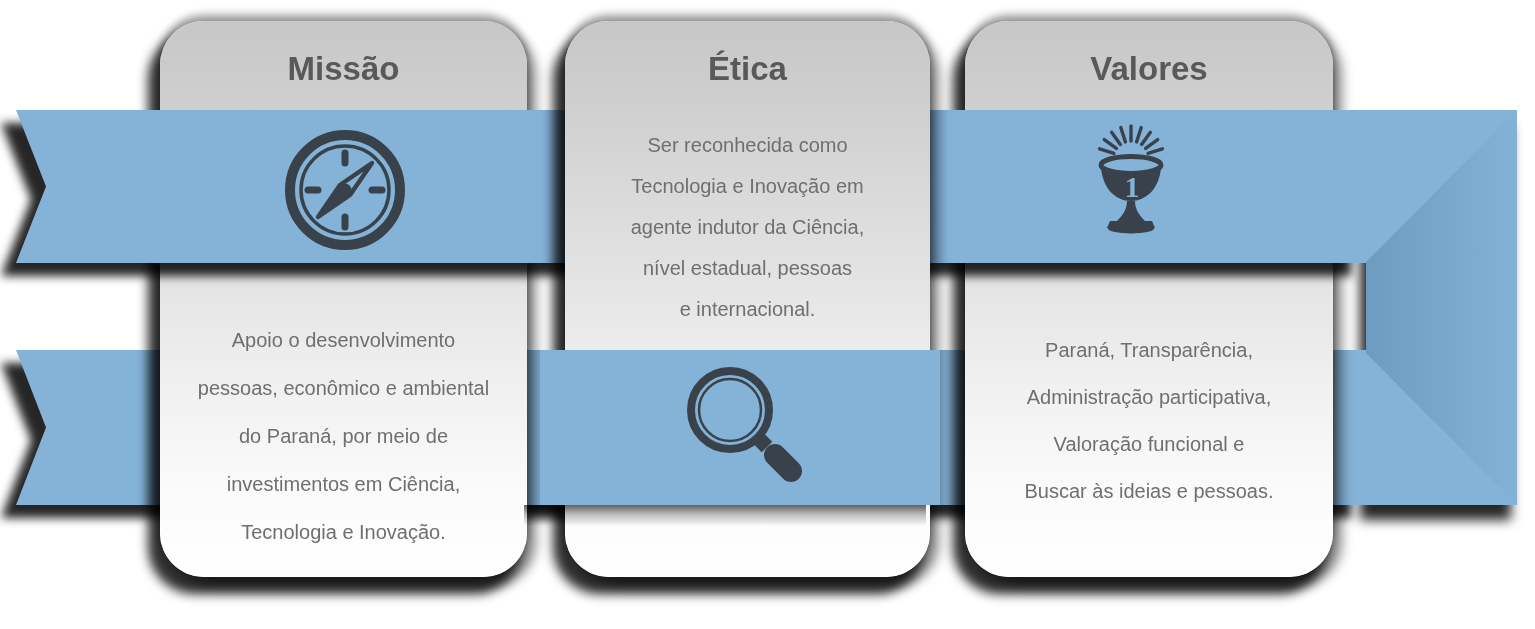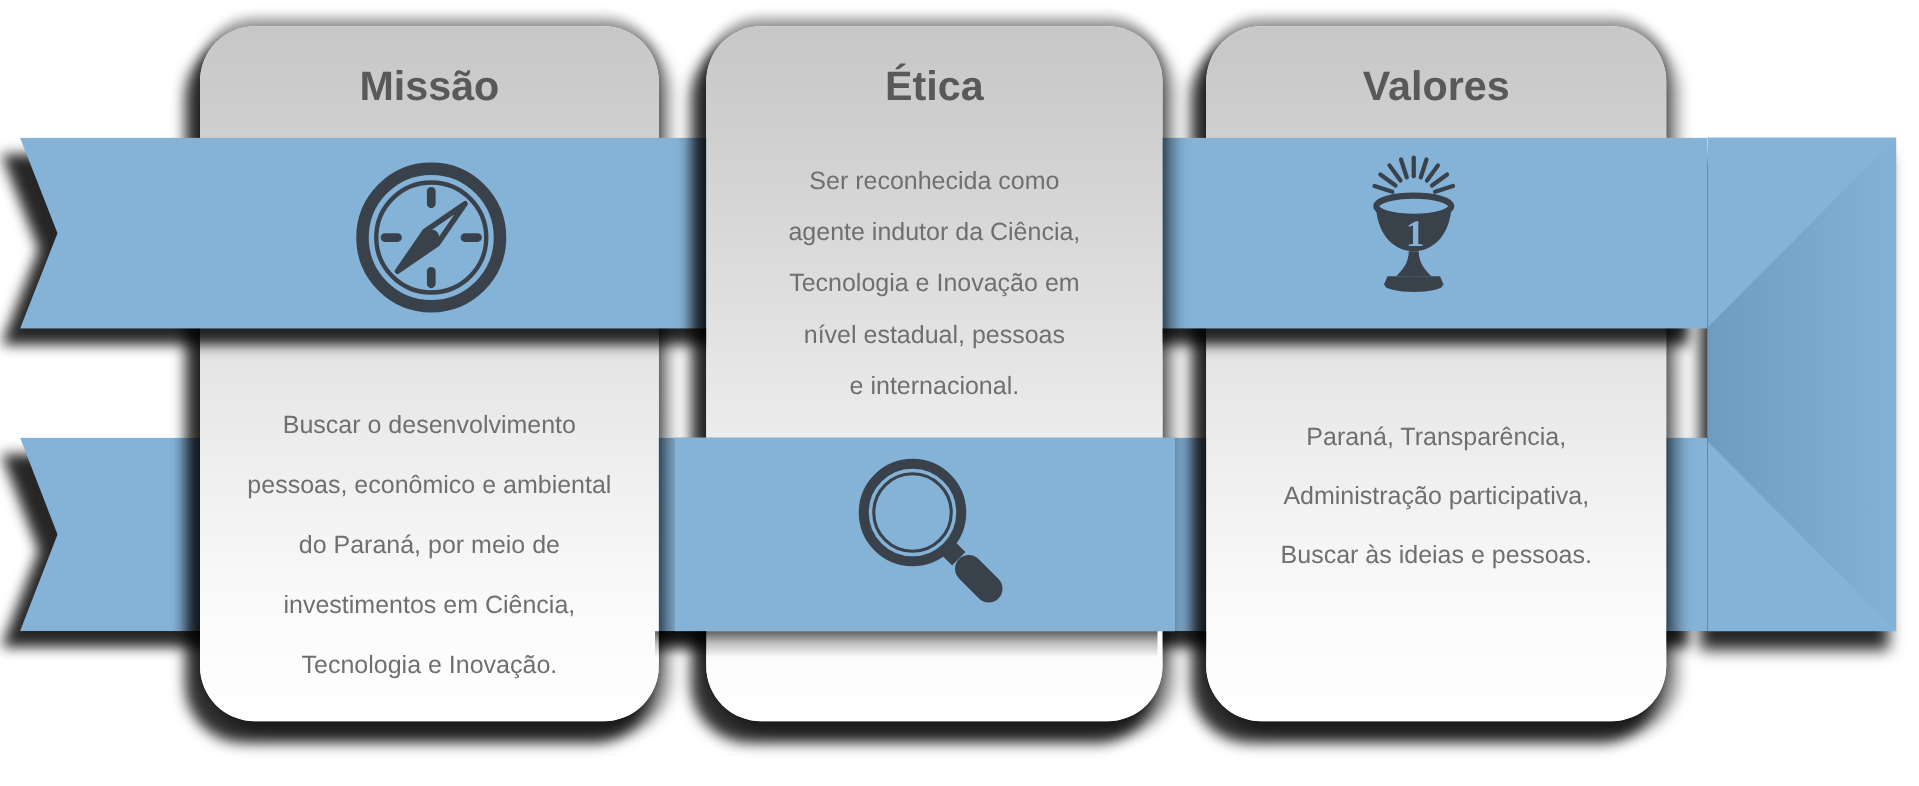--- a/index.html
+++ b/index.html
@@ -69,33 +69,34 @@
     <div class="fold"></div>
   </div>
 
   <div id="bottom-ribbon" class="ribbon-wrap">
     <div class="ribbon-shape"></div>
   </div>
 
   <div id="card-missao" class="card">
     <div class="card-title">Missão</div>
     <div class="card-body">
-        <div>Buscar o desenvolvimento</div>
+        <div>Apoio o desenvolvimento</div>
         <div>pessoas, econômico e ambiental</div>
         <div>do Paraná, por meio de</div>
         <div>investimentos em Ciência,</div>
         <div>Tecnologia e Inovação.</div>
       </div>
   </div>
 
   <div id="card-valores" class="card">
     <div class="card-title">Valores</div>
     <div class="card-body">
         <div>Paraná, Transparência,</div>
         <div>Administração participativa,</div>
+        <div>Valoração funcional e</div>
         <div>Buscar às ideias e pessoas.</div>
       </div>
   </div>
 
   <div id="top-ribbon" class="ribbon-wrap">
     <div class="ribbon-shape"></div>
 
     <svg id="compass-svg" class="icon-svg" viewBox="-65 -65 130 130">
       <g stroke="#39424b" fill="none">
         <circle cx="0" cy="0" r="55" stroke-width="10"></circle>
@@ -130,22 +131,22 @@
       <path d="M-21,36 L21,36 L24,43 Q0,49 -24,43 Z" fill="#39424b"></path>
       <ellipse cx="0" cy="43.5" rx="23" ry="5" fill="#39424b"></ellipse>
       <text x="1" y="12" text-anchor="middle" font-family="Liberation Serif, serif" font-size="30" font-weight="bold" fill="#85b3d8">1</text>
     </svg>
   </div>
 
   <div id="card-visao" class="card">
     <div class="card-title">Ética</div>
     <div class="card-body">
         <div>Ser reconhecida como</div>
+        <div>Tecnologia e Inovação em</div>
         <div>agente indutor da Ciência,</div>
-        <div>Tecnologia e Inovação em</div>
         <div>nível estadual, pessoas</div>
         <div>e internacional.</div>
       </div>
   </div>
 
   <div id="front-strip">
 
     <svg id="magnifier-svg" class="icon-svg" viewBox="-64 -64 128 128">
       <circle cx="-16" cy="-16" r="39" fill="none" stroke="#39424b" stroke-width="8"></circle>
       <circle cx="-16" cy="-16" r="31" fill="none" stroke="#39424b" stroke-width="2.5"></circle>

